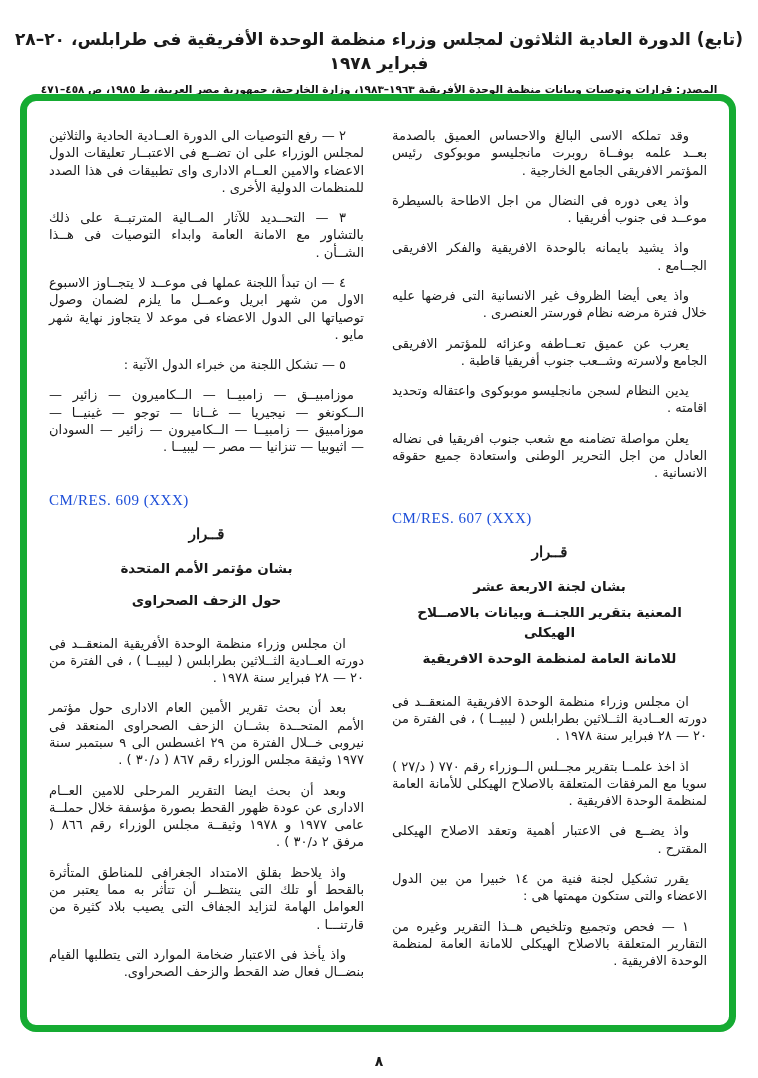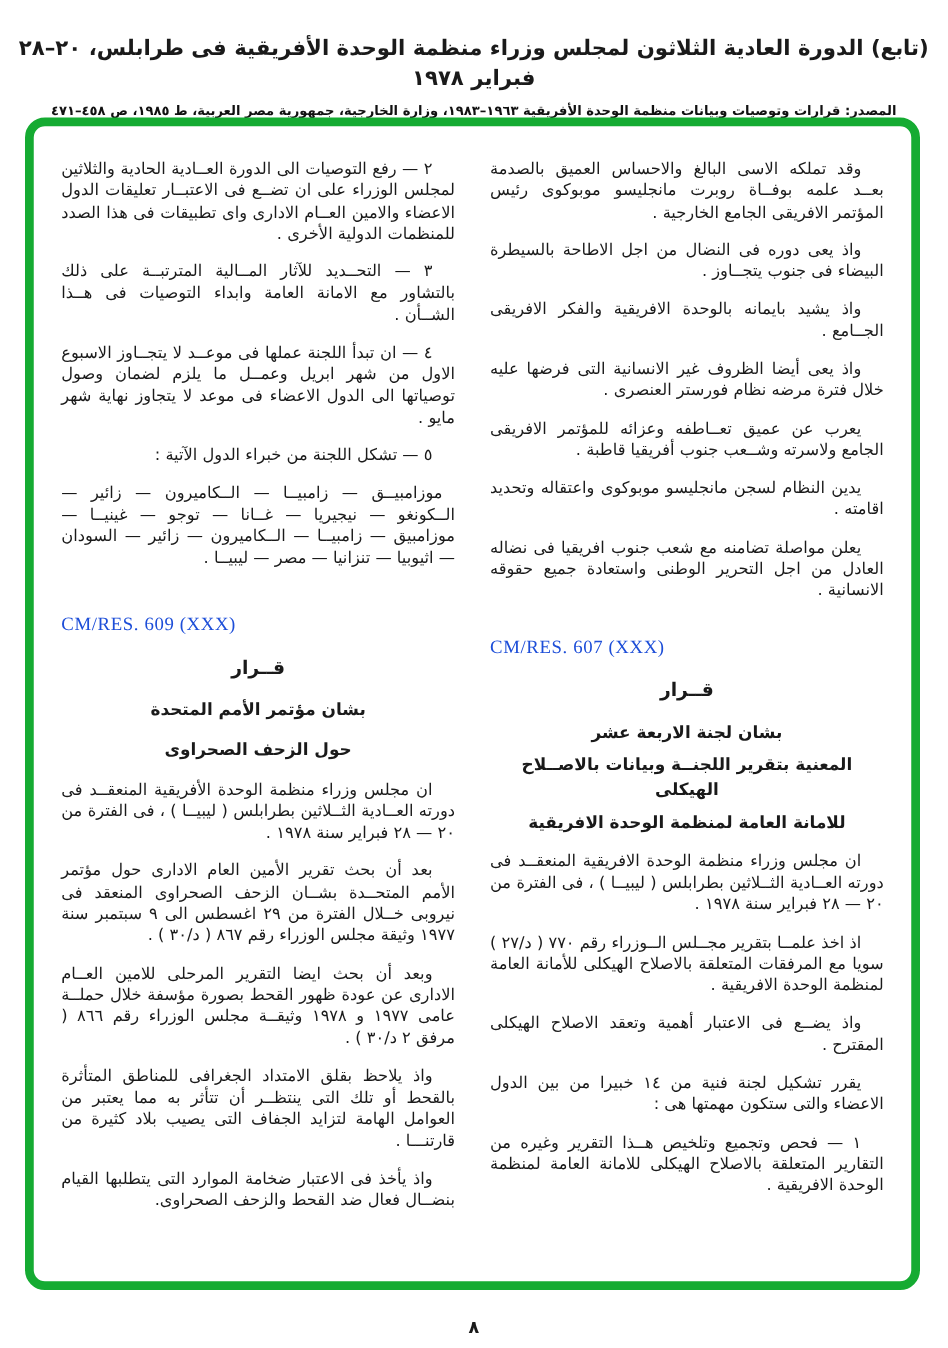--- a/index.html
+++ b/index.html
@@ -30,48 +30,48 @@
     font-size:13px;line-height:1.33;margin:0 0 13px 0;
     text-align:justify;text-indent:18px;
   }
   .col p.country-list{text-indent:10px;}
   .res-label{
     direction:ltr;text-align:left;font-family:"Liberation Serif",serif;
     font-size:15px;letter-spacing:0.5px;margin:28px 0 6px 0;color:#1d4ed8;
   }
   .col-left .res-label{margin-top:36px;}
   .res-title{
-    text-align:center;font-size:15px;font-weight:bold;margin:16px 0 16px 0;
+    text-align:center;font-size:15px;font-weight:bold;margin:16px 0 16px 0;font-family:Liberation Serif, serif;
   }
   .res-sub{
     text-align:center;font-size:13.5px;font-weight:bold;
     margin:0 0 7px 0;line-height:1.45;
   }
   .col-left .res-sub{margin-bottom:13px;}
-  .res-paras{margin-top:12px;}
+  .res-paras{margin-top:24px;}
   
   .page-footer{
     position:absolute;left:0;bottom:8px;width:100%;text-align:center;
   }
   .page-number{font-size:14px;font-weight:bold;}
 </style>
 </head>
 <body>
 
 <div class="page-header">
   <div class="title">(تابع) الدورة العادية الثلاثون لمجلس وزراء منظمة الوحدة الأفريقية فى طرابلس، ٢٠–٢٨ فبراير ١٩٧٨</div>
   <div class="source">المصدر: قرارات وتوصيات وبيانات منظمة الوحدة الأفريقية ١٩٦٣–١٩٨٣، وزارة الخارجية، جمهورية مصر العربية، ط ١٩٨٥، ص ٤٥٨–٤٧١</div>
 </div>
 
 <div class="green-box">
   <div class="columns">
 
     <section class="col col-right">
       <p>وقد تملكه الاسى البالغ والاحساس العميق بالصدمة بعــد علمه بوفــاة روبرت مانجليسو موبوكوى رئيس المؤتمر الافريقى الجامع الخارجية .</p>
-      <p>واذ يعى دوره فى النضال من اجل الاطاحة بالسيطرة البيضاء فى جنوب يتجــاوز .</p>
+      <p>واذ يعى دوره فى النضال من اجل الاطاحة بالسيطرة موعــد فى جنوب أفريقيا .</p>
       <p>واذ يشيد بايمانه بالوحدة الافريقية والفكر الافريقى الجــامع .</p>
       <p>واذ يعى أيضا الظروف غير الانسانية التى فرضها عليه خلال فترة مرضه نظام فورستر العنصرى .</p>
       <p>يعرب عن عميق تعــاطفه وعزائه للمؤتمر الافريقى الجامع ولاسرته وشــعب جنوب أفريقيا قاطبة .</p>
       <p>يدين النظام لسجن مانجليسو موبوكوى واعتقاله وتحديد اقامته .</p>
       <p>يعلن مواصلة تضامنه مع شعب جنوب افريقيا فى نضاله العادل من اجل التحرير الوطنى واستعادة جميع حقوقه الانسانية .</p>
 
       <div class="res-label">CM/RES. 607 (XXX)</div>
       <div class="res-title">قــرار</div>
       <div class="res-sub">بشان لجنة الاربعة عشر</div>
       <div class="res-sub">المعنية بتقرير اللجنــة وبيانات بالاصــلاح الهيكلى</div>

